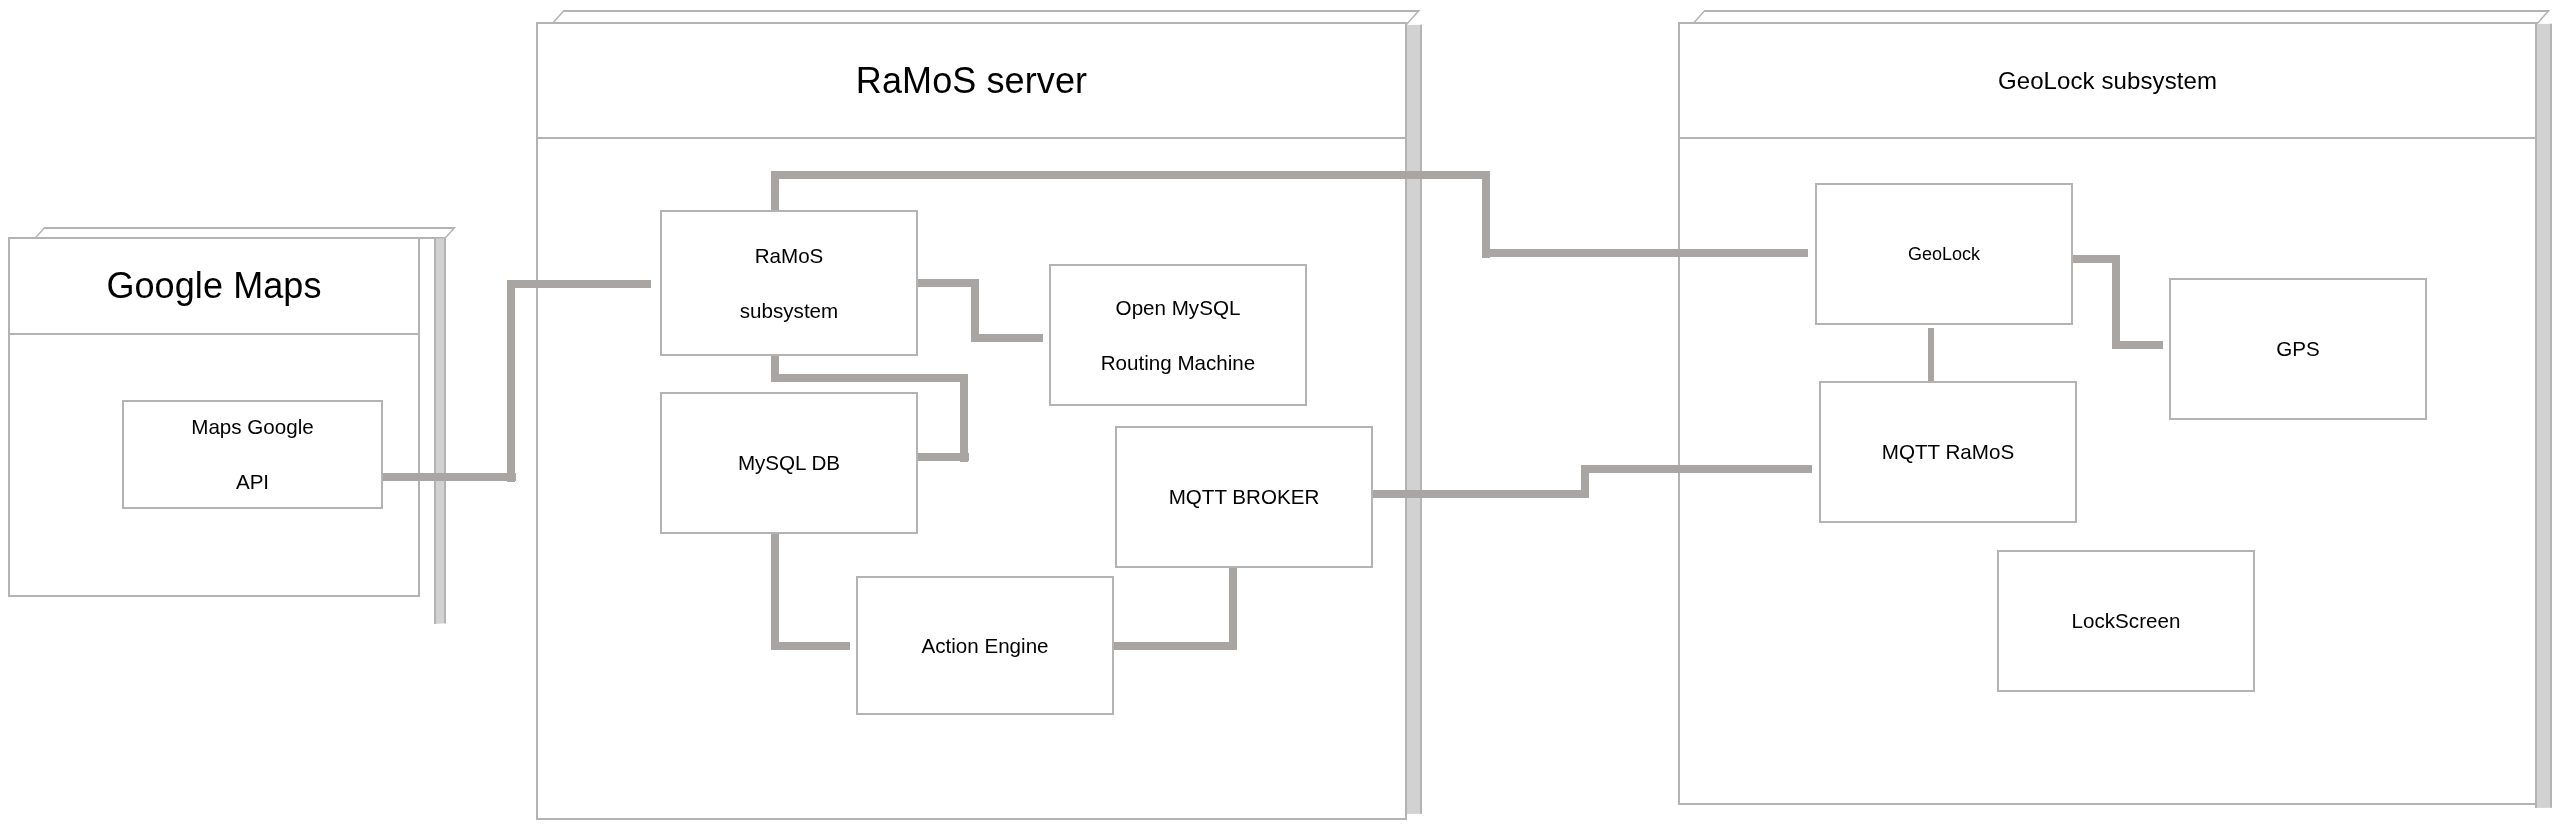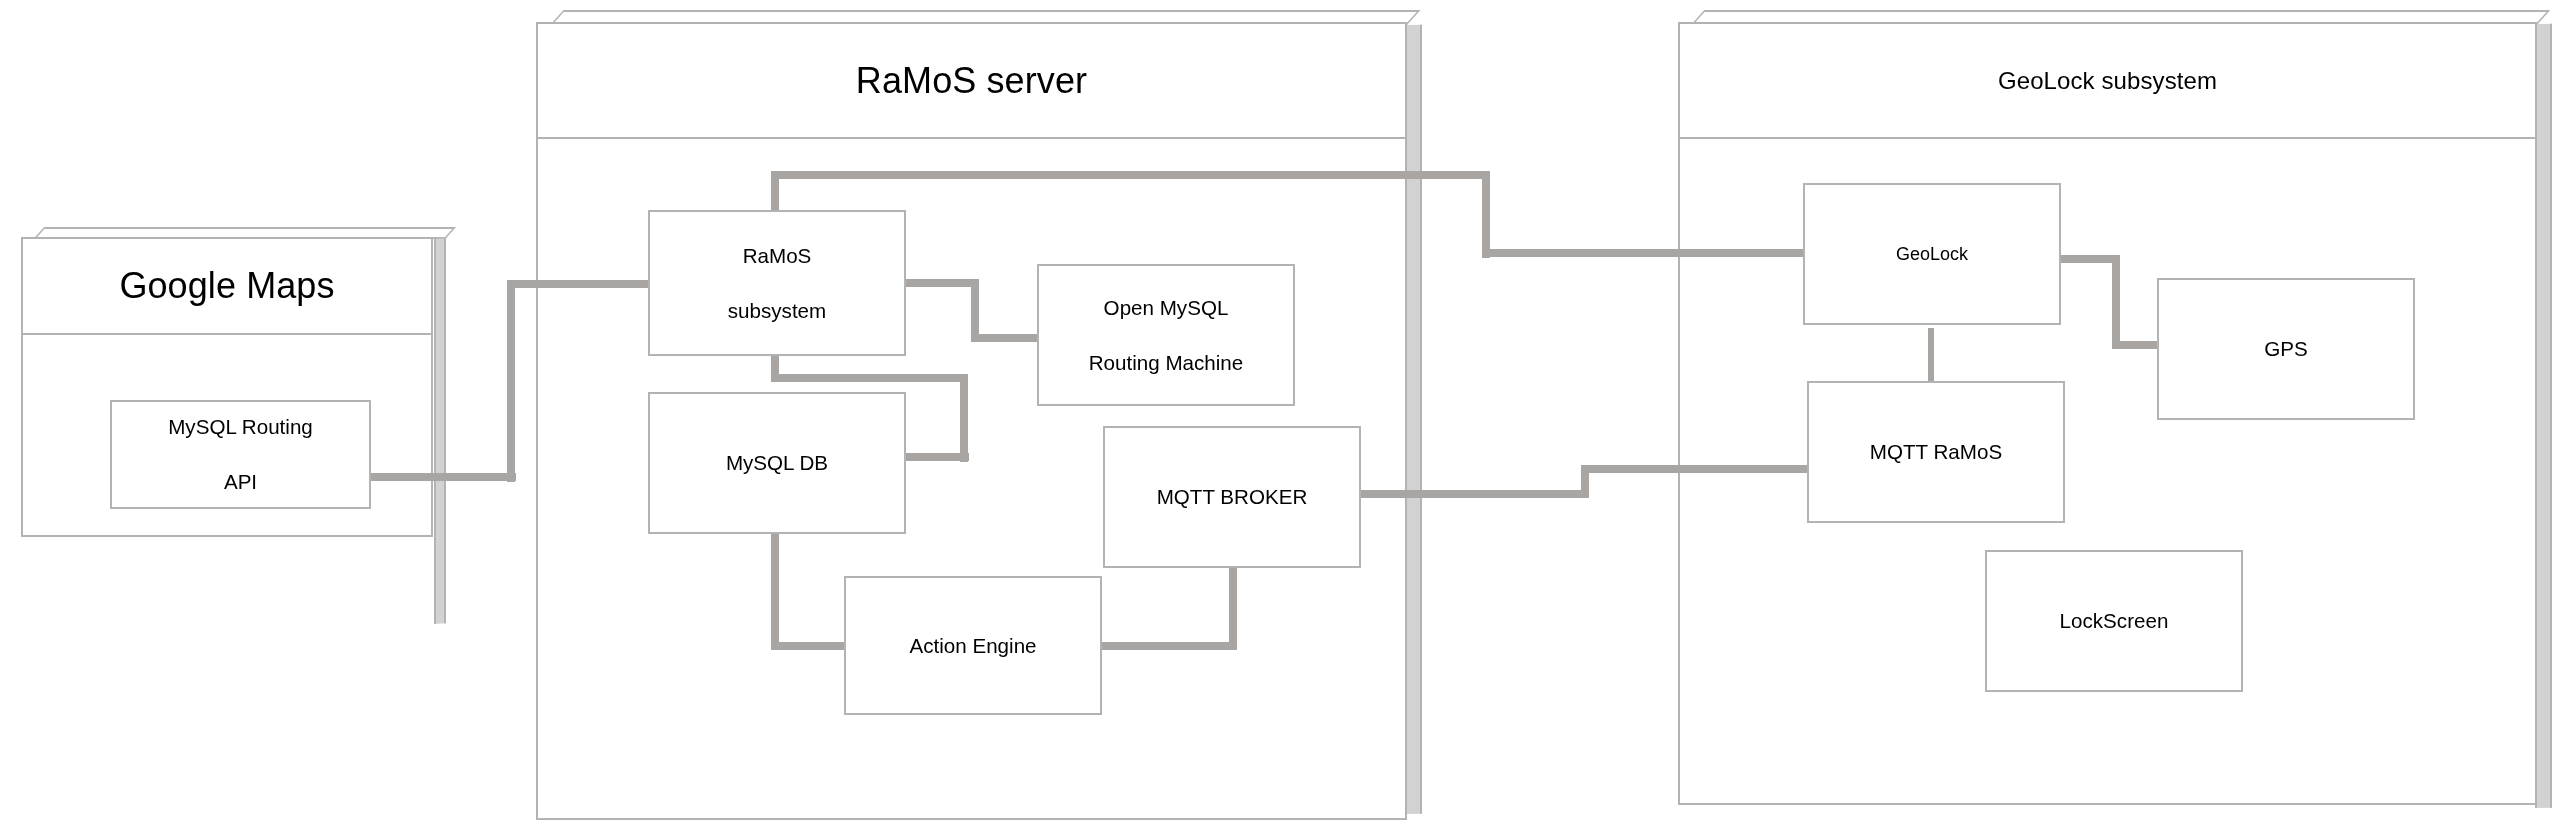--- a/index.html
+++ b/index.html
@@ -62,20 +62,21 @@
     background: #ffffff;
     border: 2.1px solid #b3b3b3;
     box-sizing: border-box;
     display: flex;
     align-items: center;
     justify-content: center;
     text-align: center;
     color: #000000;
     line-height: 1.34;
     z-index: 6;
+    margin-left: 12px;
   }
   .node span { display: block; padding: 0 4.1px; }
   
   .conn {
     position: absolute;
     background: #a8a5a3;
     z-index: 4;
   }
   .conn-thin {
     position: absolute;
@@ -87,28 +88,28 @@
 <body>
 
 <div id="canvas">
 
   <div class="pkg">
 
     <div class="pkg-top" style="left:33px; top:227px; width:412px; height:12.4px; transform:skewX(-42deg); transform-origin:bottom left;"></div>
 
     <div class="pkg-side" style="left:434px; top:239px; width:12.4px; height:385px; transform:skewY(-3.2deg); transform-origin:top left;"></div>
 
-    <div class="pkg-body" style="left:21px; top:237px; width:412px; height:300px;">
+    <div class="pkg-body" style="left:8px; top:237px; width:412px; height:360px;">
       <div class="pkg-header" style="height:96px;">
         <div class="pkg-title" style="font-size:36px;">Google Maps</div>
       </div>
     </div>
 
     <div class="node" style="left:110px; top:400px; width:261px; height:109px; font-size:20.6px;">
-      <span><span>MySQL Routing</span><br><span>API</span></span>
+      <span><span>Maps Google</span><br><span>API</span></span>
     </div>
   </div>
 
   <div class="pkg">
     <div class="pkg-top" style="left:550px; top:9.6px; width:857px; height:15px; transform:skewX(-42deg); transform-origin:bottom left;"></div>
     <div class="pkg-side" style="left:1405px; top:25px; width:17px; height:789px; transform:skewY(-1.2deg); transform-origin:top left;"></div>
     <div class="pkg-body" style="left:536px; top:22px; width:871px; height:798px;">
       <div class="pkg-header" style="height:115px;">
         <div class="pkg-title" style="font-size:36px;">RaMoS server</div>
       </div>

